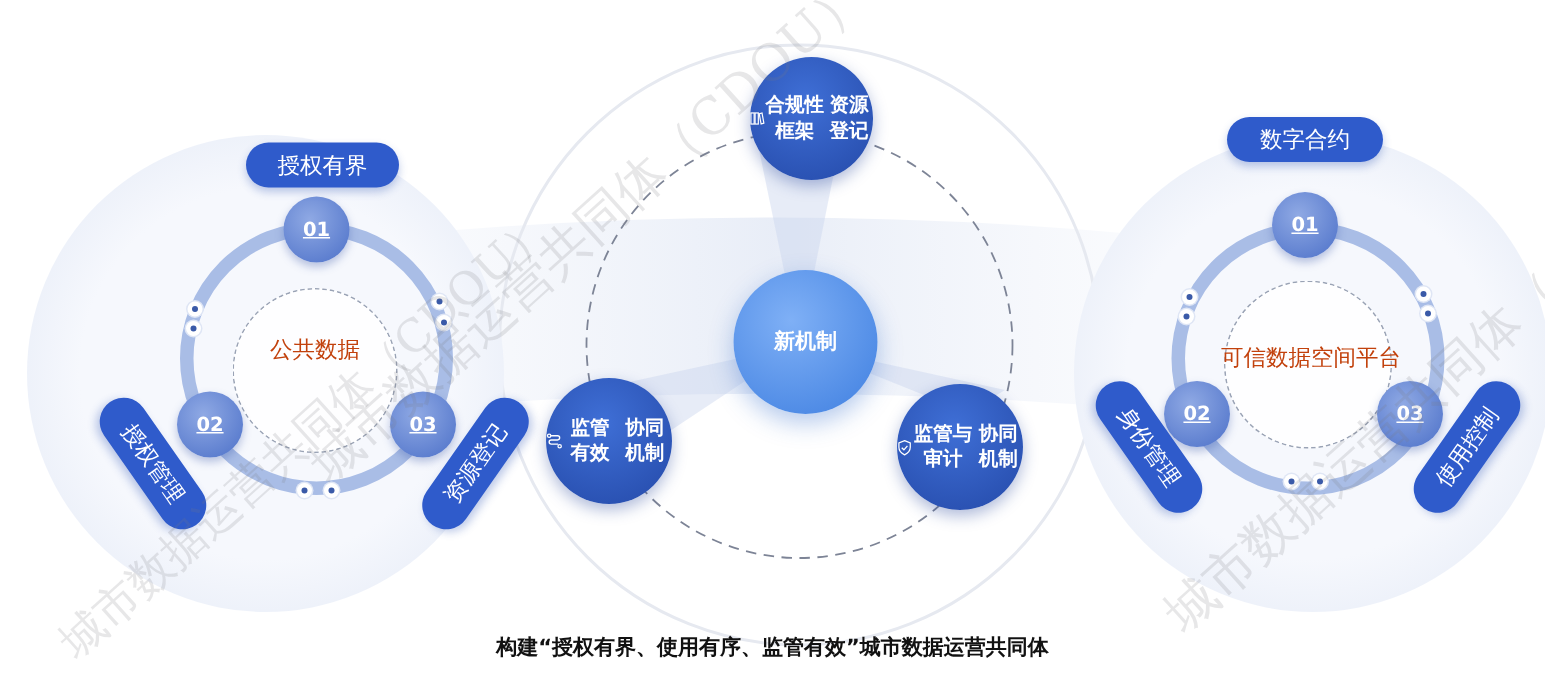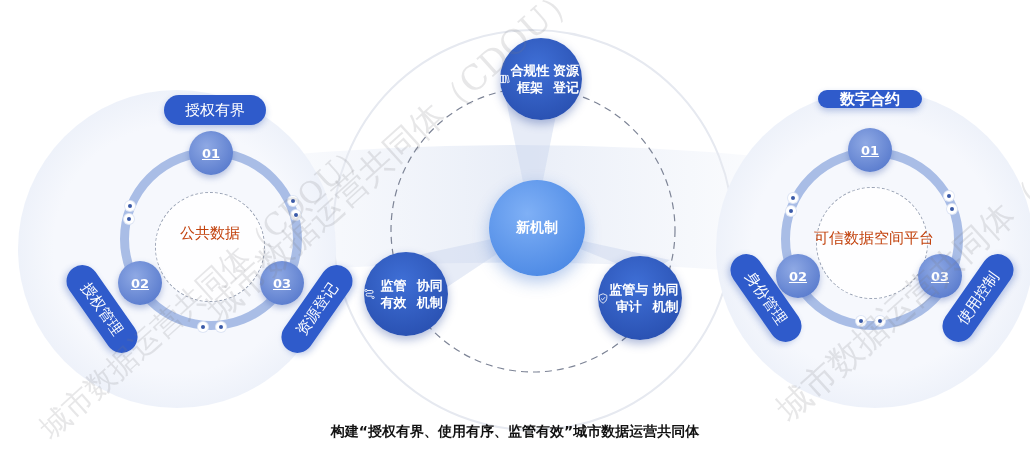--- a/index.html
+++ b/index.html
@@ -98,21 +98,21 @@
   <div class="center-label" style="left:790px;top:227px;width:168px;">可信数据空间平台</div>
   <div class="num" style="left:848px;top:128px;">01</div>
   <div class="num" style="left:776px;top:254px;">02</div>
   <div class="num" style="left:918px;top:254px;">03</div>
   <div class="dot" style="left:788px;top:193px;"></div>
   <div class="dot" style="left:786px;top:206px;"></div>
   <div class="dot" style="left:944px;top:191px;"></div>
   <div class="dot" style="left:947px;top:204px;"></div>
   <div class="dot" style="left:856px;top:316px;"></div>
   <div class="dot" style="left:875px;top:316px;"></div>
-  <div class="pill" style="left:818px;top:90px;width:104px;height:18px;font-weight:bold;">数字合约</div>
+  <div class="pill" style="left:818px;top:78px;width:104px;height:30px;">数字合约</div>
   <div class="pill" style="left:716px;top:282px;width:100px;height:32px;transform:rotate(55deg);">身份管理</div>
   <div class="pill" style="left:928px;top:282px;width:100px;height:32px;transform:rotate(-55deg);">使用控制</div>
 </div>
 
 <div class="watermark" style="left:150px;top:130px;transform:rotate(-42deg);">城市数据运营共同体（CDOU）</div>
 <div class="watermark" style="left:-10px;top:270px;transform:rotate(-42deg);font-size:30px;">城市数据运营共同体（CDOU）</div>
 <div class="watermark" style="left:720px;top:230px;transform:rotate(-42deg);">城市数据运营共同体（CDOU）</div>
 
 <div class="caption">构建“授权有界、使用有序、监管有效”城市数据运营共同体</div>
 

